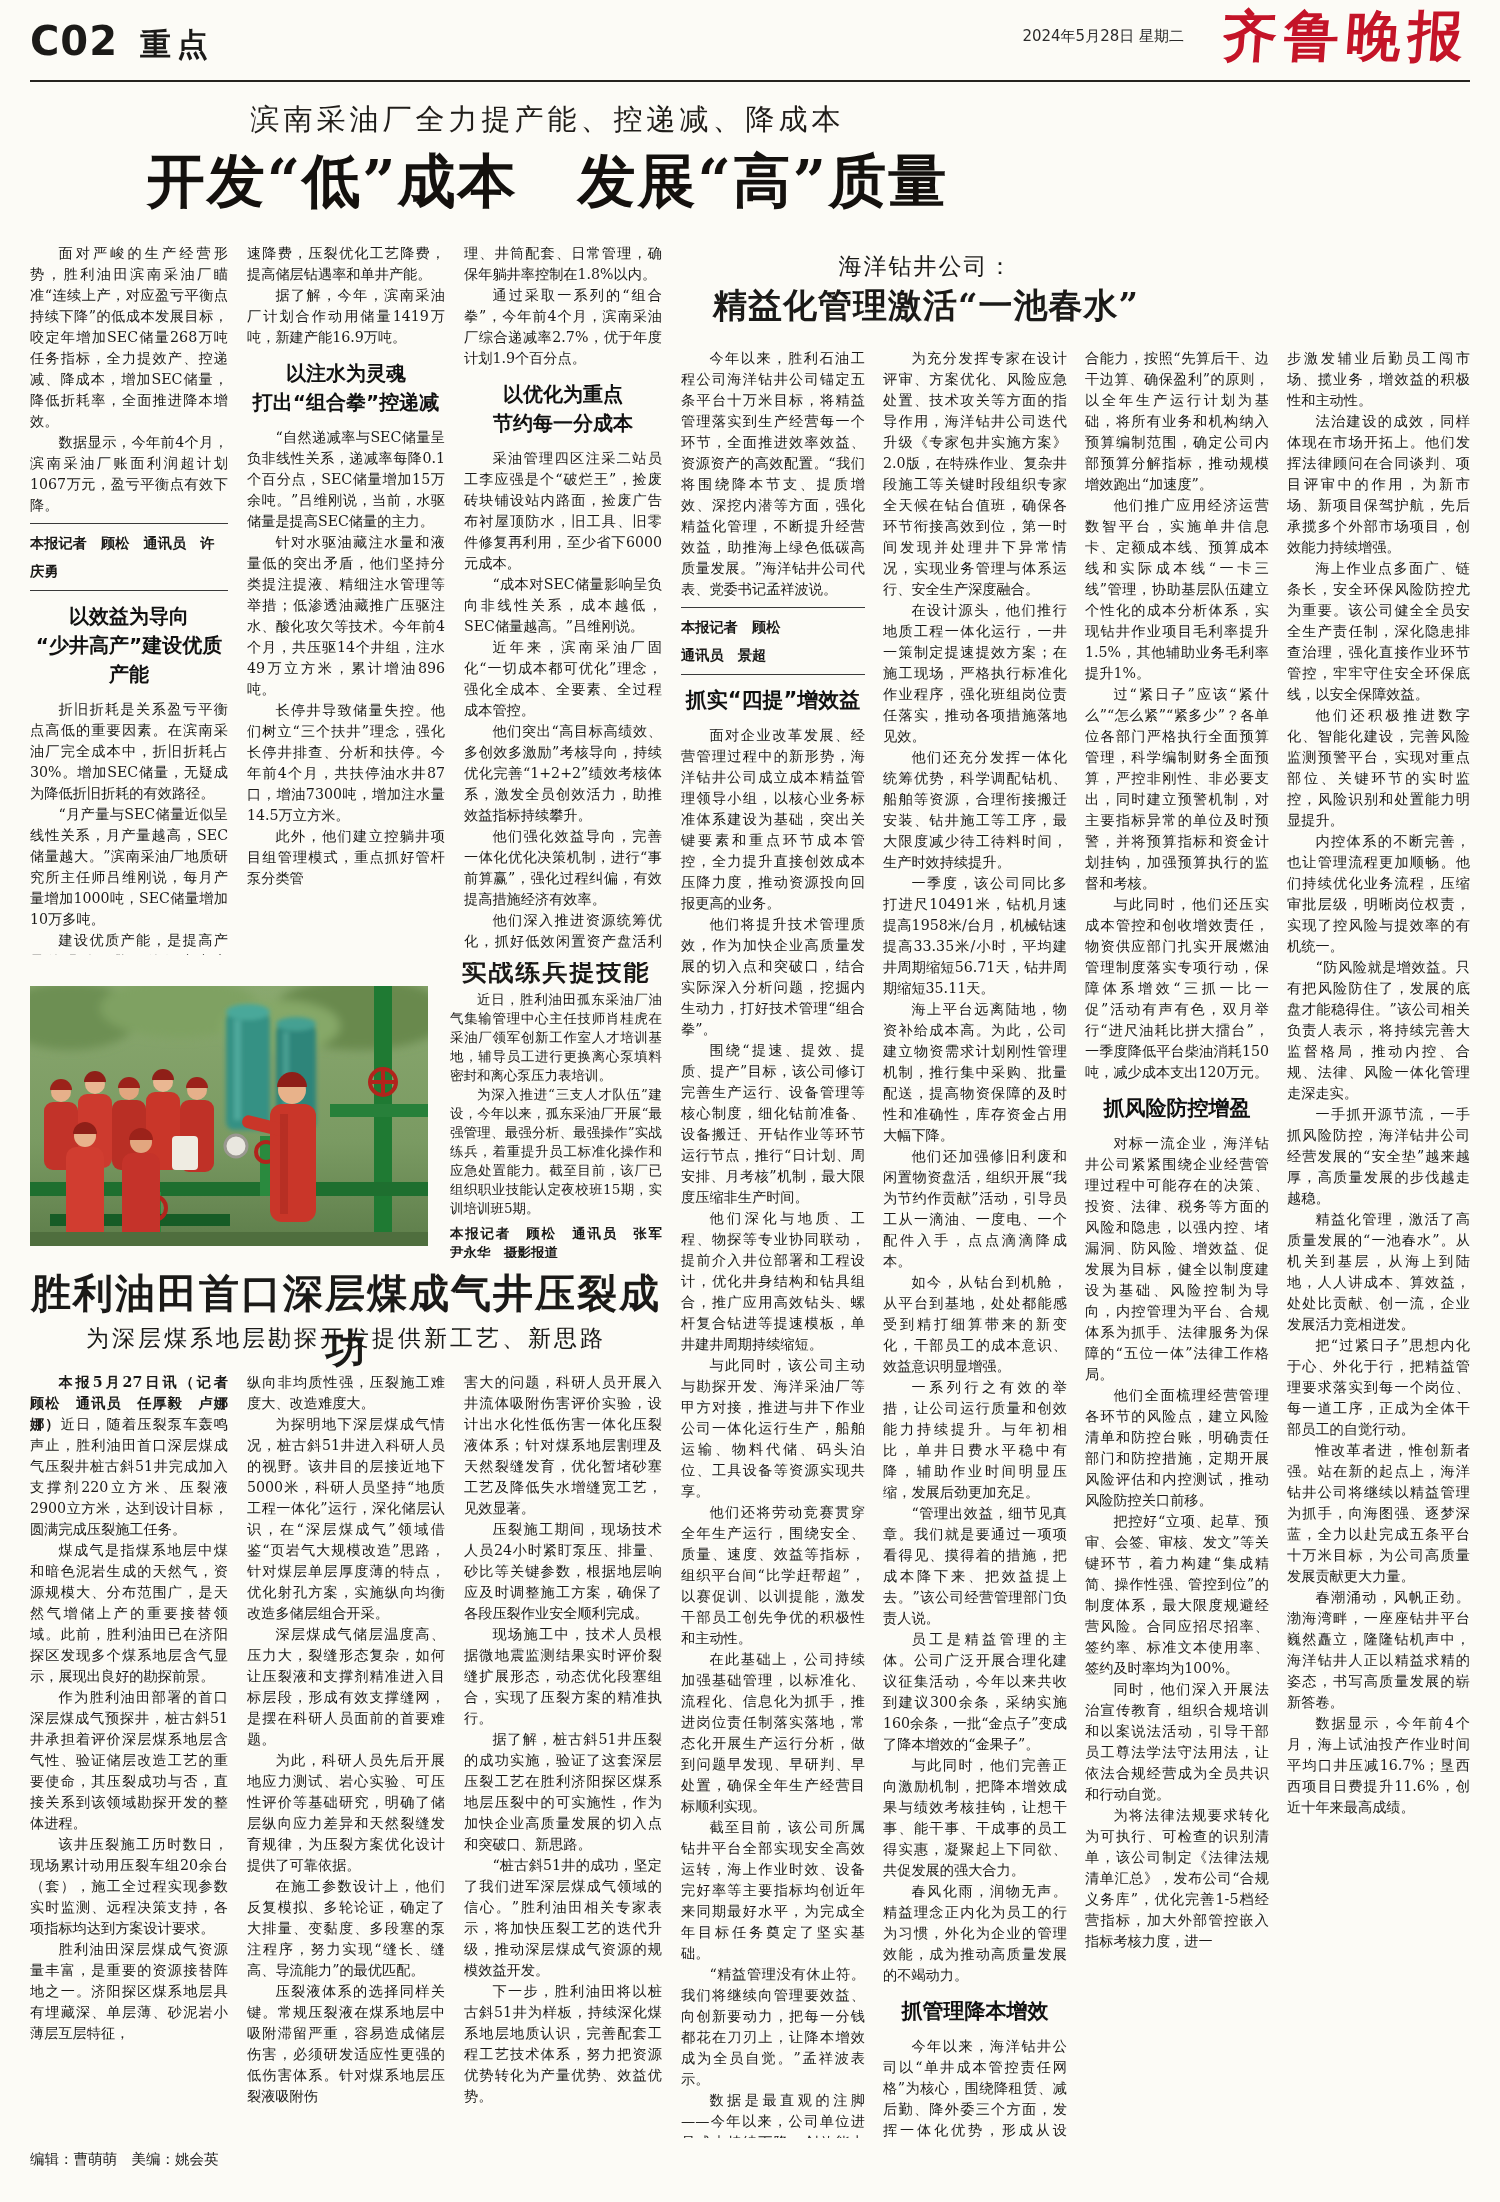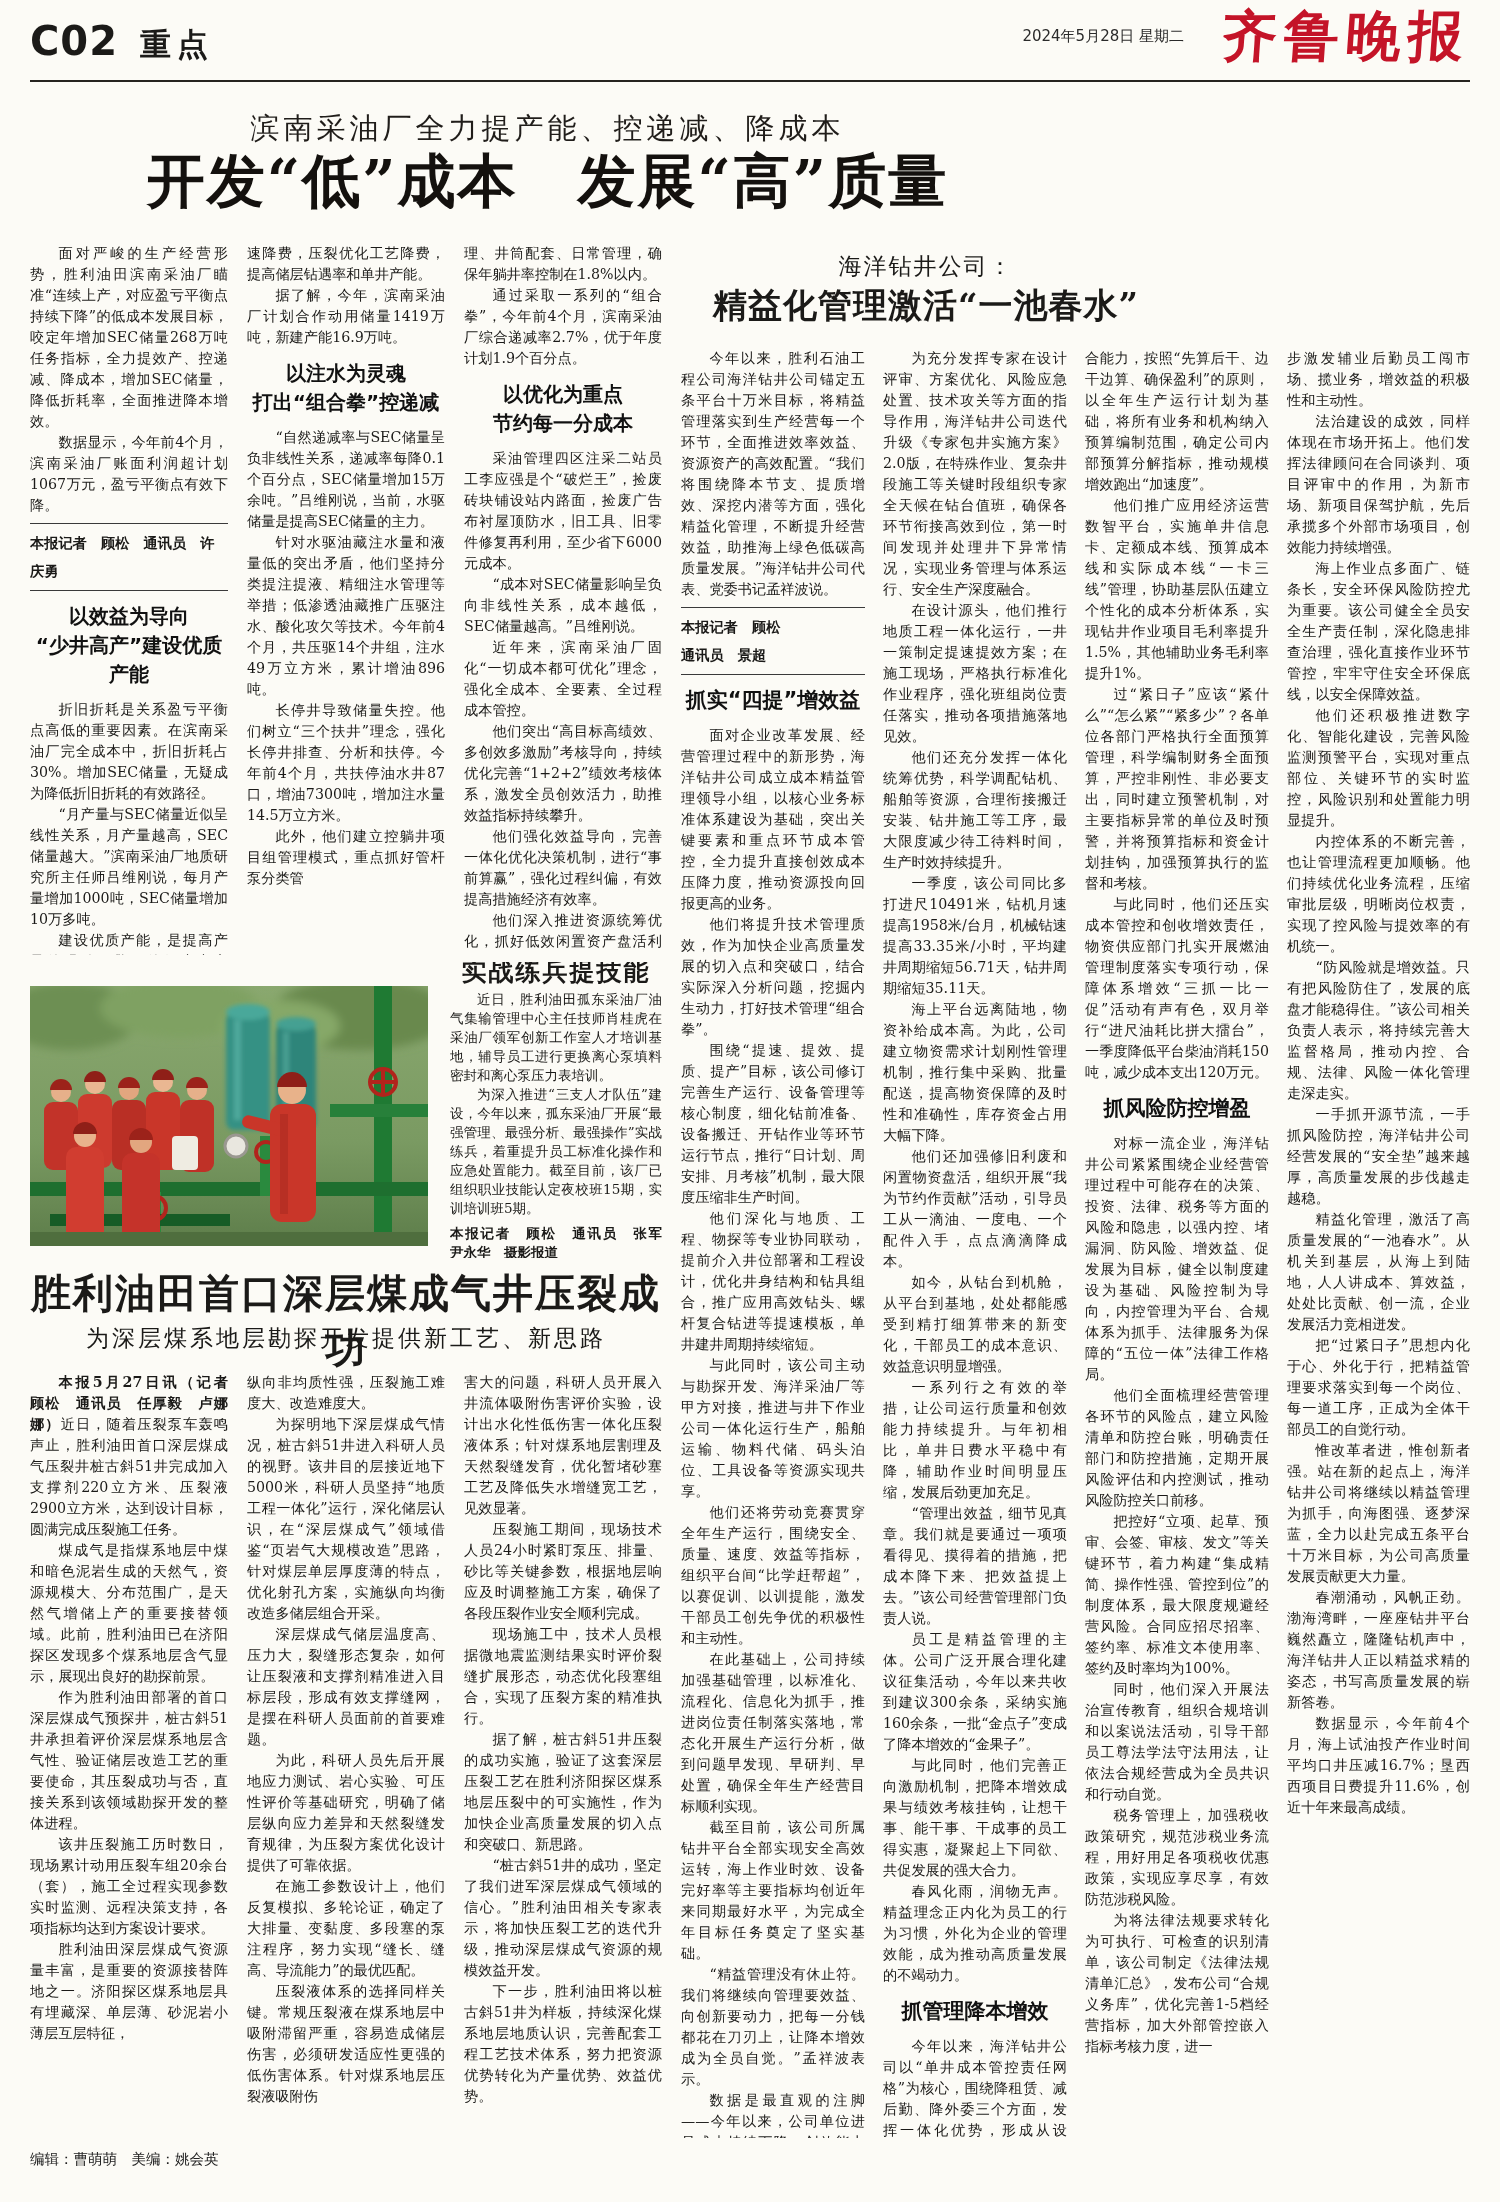--- a/index.html
+++ b/index.html
@@ -27,21 +27,21 @@
   .sec-head {
     text-align:center; font-weight:900; font-size:20px; line-height:29px;
     margin:11px 0 10px 0; font-family:"DejaVu Sans","Liberation Sans",sans-serif; color:#111;
   }
   .byline {
     font-weight:700; text-align:left; border-top:1px solid #3a3a3a; border-bottom:1px solid #3a3a3a;
     padding:5px 0; margin:7px 0; line-height:28px;
   }
 
   
-  .kicker { left:30px; top:100px; width:1035px; text-align:center; font-size:29px; letter-spacing:4px; color:#201d1a;margin-top:9px; }
+  .kicker { left:30px; top:100px; width:1035px; text-align:center; font-size:29px; letter-spacing:4px; color:#201d1a; }
   .headline-main { left:30px; top:143px; width:1035px; text-align:center; font-size:58px; font-weight:900; letter-spacing:2px; color:#14110e; }
 
   
   .ocean-kicker { left:681px; top:251px; width:490px; text-align:center; font-size:23px; letter-spacing:2px; }
   .ocean-headline { left:681px; top:283px; width:490px; text-align:center; font-size:34px; font-weight:900; letter-spacing:1px; }
   .ocean .sec-head { font-size:21px; }
 
   
   .train-head { text-align:center; font-size:25px; font-weight:900; letter-spacing:2px; margin-bottom:9px; }
   .train-col { font-size:13.5px; line-height:19px; }
@@ -159,21 +159,20 @@
         <p class="para">他们推广应用经济运营数智平台，实施单井信息卡、定额成本线、预算成本线和实际成本线“一卡三线”管理，协助基层队伍建立个性化的成本分析体系，实现钻井作业项目毛利率提升1.5%，其他辅助业务毛利率提升1%。</p>
         <p class="para">过“紧日子”应该“紧什么”“怎么紧”“紧多少”？各单位各部门严格执行全面预算管理，科学编制财务全面预算，严控非刚性、非必要支出，同时建立预警机制，对主要指标异常的单位及时预警，并将预算指标和资金计划挂钩，加强预算执行的监督和考核。</p>
         <p class="para">与此同时，他们还压实成本管控和创收增效责任，物资供应部门扎实开展燃油管理制度落实专项行动，保障体系增效“三抓一比一促”活动有声有色，双月举行“进尺油耗比拼大擂台”，一季度降低平台柴油消耗150吨，减少成本支出120万元。</p>
         <div class="sec-head">
           <div>抓风险防控增盈</div>
         </div>
         <p class="para">对标一流企业，海洋钻井公司紧紧围绕企业经营管理过程中可能存在的决策、投资、法律、税务等方面的风险和隐患，以强内控、堵漏洞、防风险、增效益、促发展为目标，健全以制度建设为基础、风险控制为导向，内控管理为平台、合规体系为抓手、法律服务为保障的“五位一体”法律工作格局。</p>
         <p class="para">他们全面梳理经营管理各环节的风险点，建立风险清单和防控台账，明确责任部门和防控措施，定期开展风险评估和内控测试，推动风险防控关口前移。</p>
         <p class="para">把控好“立项、起草、预审、会签、审核、发文”等关键环节，着力构建“集成精简、操作性强、管控到位”的制度体系，最大限度规避经营风险。合同应招尽招率、签约率、标准文本使用率、签约及时率均为100%。</p>
         <p class="para">同时，他们深入开展法治宣传教育，组织合规培训和以案说法活动，引导干部员工尊法学法守法用法，让依法合规经营成为全员共识和行动自觉。</p>
-        <p class="para">税务管理上，加强税收政策研究，规范涉税业务流程，用好用足各项税收优惠政策，实现应享尽享，有效防范涉税风险。</p>
         <p class="para">为将法律法规要求转化为可执行、可检查的识别清单，该公司制定《法律法规清单汇总》，发布公司“合规义务库”，优化完善1-5档经营指标，加大外部管控嵌入指标考核力度，进一</p>
       </div>
     <div class="col" style="left:1287px;top:348px;width:183px;height:1790px;">
         <p class="para ni">步激发辅业后勤员工闯市场、揽业务，增效益的积极性和主动性。</p>
         <p class="para">法治建设的成效，同样体现在市场开拓上。他们发挥法律顾问在合同谈判、项目评审中的作用，为新市场、新项目保驾护航，先后承揽多个外部市场项目，创效能力持续增强。</p>
         <p class="para">海上作业点多面广、链条长，安全环保风险防控尤为重要。该公司健全全员安全生产责任制，深化隐患排查治理，强化直接作业环节管控，牢牢守住安全环保底线，以安全保障效益。</p>
         <p class="para">他们还积极推进数字化、智能化建设，完善风险监测预警平台，实现对重点部位、关键环节的实时监控，风险识别和处置能力明显提升。</p>
         <p class="para">内控体系的不断完善，也让管理流程更加顺畅。他们持续优化业务流程，压缩审批层级，明晰岗位权责，实现了控风险与提效率的有机统一。</p>
         <p class="para">“防风险就是增效益。只有把风险防住了，发展的底盘才能稳得住。”该公司相关负责人表示，将持续完善大监督格局，推动内控、合规、法律、风险一体化管理走深走实。</p>
         <p class="para">一手抓开源节流，一手抓风险防控，海洋钻井公司经营发展的“安全垫”越来越厚，高质量发展的步伐越走越稳。</p>

